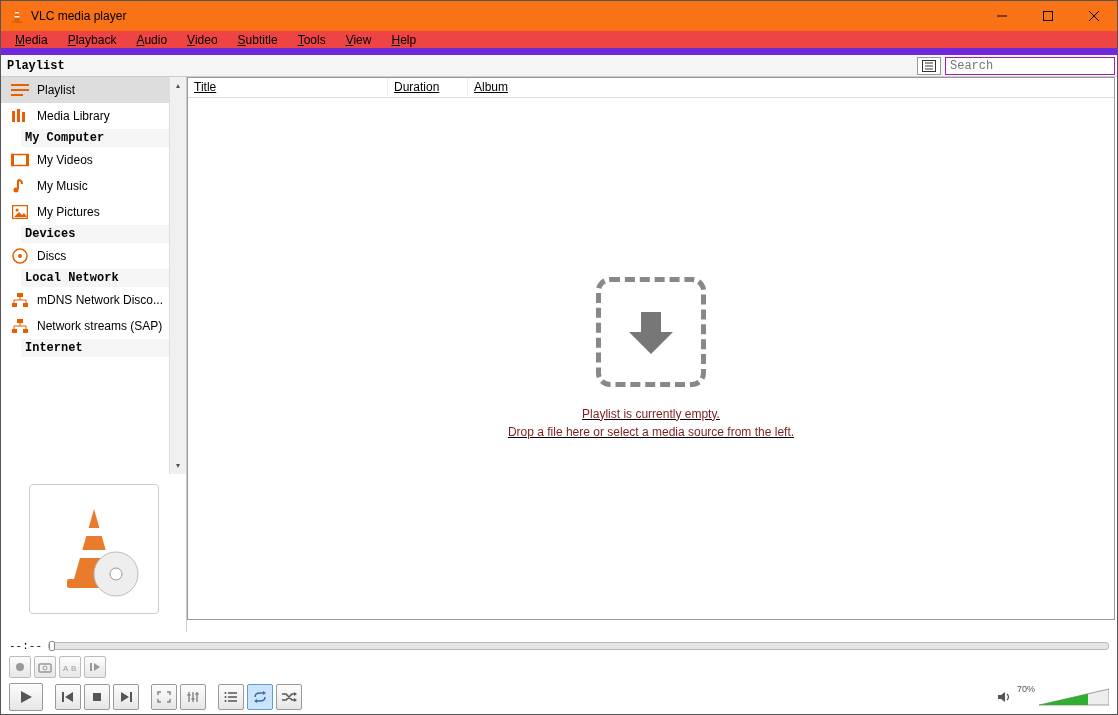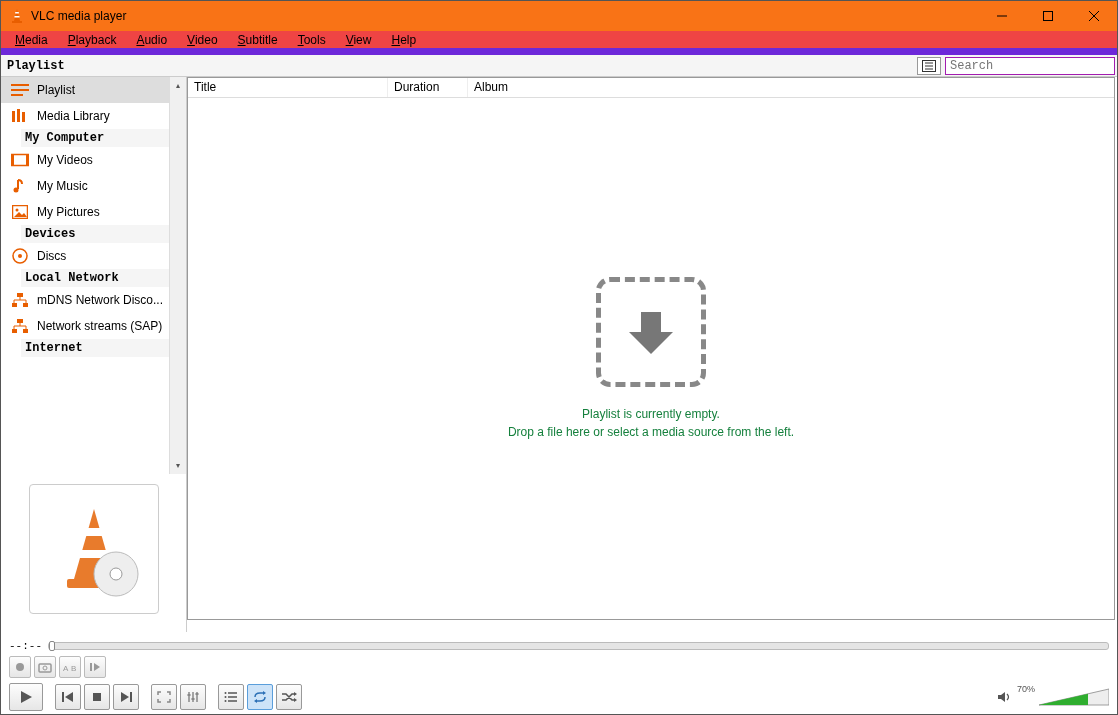--- a/index.html
+++ b/index.html
@@ -24,29 +24,29 @@
 .sidebar .tree-item { display: flex; align-items: center; padding: 4px 6px 4px 10px; cursor: default; min-height: 26px; }
 .sidebar .tree-item.active { background: #ddd; }
 .sidebar .tree-item .t-icon { width: 18px; height: 16px; margin-right: 8px; display: flex; align-items: center; justify-content: center; }
 .sidebar .tree-item .t-label { font-size: 12px; white-space: nowrap; overflow: hidden; text-overflow: ellipsis; flex: 1; }
 .sidebar-scrollbar { position: absolute; right: 0; top: 0; bottom: 0; width: 17px; background: #f0f0f0; border-left: 1px solid #ddd; }
 .sidebar-scrollbar .arrow { height: 17px; display: flex; align-items: center; justify-content: center; font-size: 8px; color: #555; }
 .sidebar-scrollbar .arrow.top { position: absolute; top: 0; left: 0; right: 0; }
 .sidebar-scrollbar .arrow.bottom { position: absolute; bottom: 0; left: 0; right: 0; }
 .sidebar-thumbnail { padding: 10px 28px 18px; }
 .sidebar-thumbnail .thumb-box { width: 130px; height: 130px; border: 1px solid #ccc; border-radius: 4px; background: #fff; display: flex; align-items: center; justify-content: center; }
-.main-panel { flex: 1; display: flex; flex-direction: column; border: 1px solid #999; margin: 0 2px 12px 0; background: #fff; }
+.main-panel { flex: 1; display: flex; flex-direction: column; border: 1px solid #999; margin: 0 2px 12px 0; background: #fff; text-decoration: underline; }
 .list-header { height: 20px; display: flex; border-bottom: 1px solid #ddd; background: #fff; }
 .list-header .col { padding: 2px 6px; font-size: 12px; border-right: 1px solid #eee; }
 .list-header .col.title { width: 200px; }
 .list-header .col.duration { width: 80px; }
 .list-header .col.album { flex: 1; border-right: none; }
 .empty-area { flex: 1; display: flex; flex-direction: column; align-items: center; justify-content: center; color: #555; }
 .empty-area .drop-icon { width: 110px; height: 110px; border: 5px dashed #888; border-radius: 14px; display: flex; align-items: center; justify-content: center; margin-bottom: 18px; }
-.empty-area .msg { text-align: center; font-size: 12px; color: #15803d; line-height: 1.5; }
+.empty-area .msg { text-align: center; font-size: 12px; color: #7f1d1d; line-height: 1.5; }
 .seek-row { height: 16px; display: flex; align-items: center; padding: 0 8px; margin-top: 6px; }
 .seek-row .time-label { font-family: "Courier New", monospace; font-size: 11px; margin-right: 6px; min-width: 30px; }
 .seek-row .seek-track { flex: 1; height: 8px; background: #e5e5e5; border: 1px solid #bbb; border-radius: 3px; position: relative; }
 .seek-row .seek-knob { position: absolute; left: 0; top: -2px; width: 6px; height: 10px; background: #fff; border: 1px solid #888; border-radius: 2px; }
 .extra-controls-row { height: 26px; display: flex; align-items: center; padding: 2px 8px; gap: 3px; }
 .extra-controls-row .sq-btn { width: 22px; height: 22px; border: 1px solid #bbb; background: linear-gradient(#fdfdfd,#e6e6e6); border-radius: 2px; display: flex; align-items: center; justify-content: center; color: #888; }
 .controls-row { height: 34px; display: flex; align-items: center; padding: 2px 8px; gap: 3px; }
 .controls-row .ctrl-btn { width: 26px; height: 26px; border: 1px solid #999; background: linear-gradient(#fdfdfd,#e6e6e6); border-radius: 2px; display: flex; align-items: center; justify-content: center; color: #555; }
 .controls-row .ctrl-btn.play { width: 34px; height: 28px; }
 .controls-row .ctrl-btn.active { background: #cde3f8; border-color: #5a9edb; }

